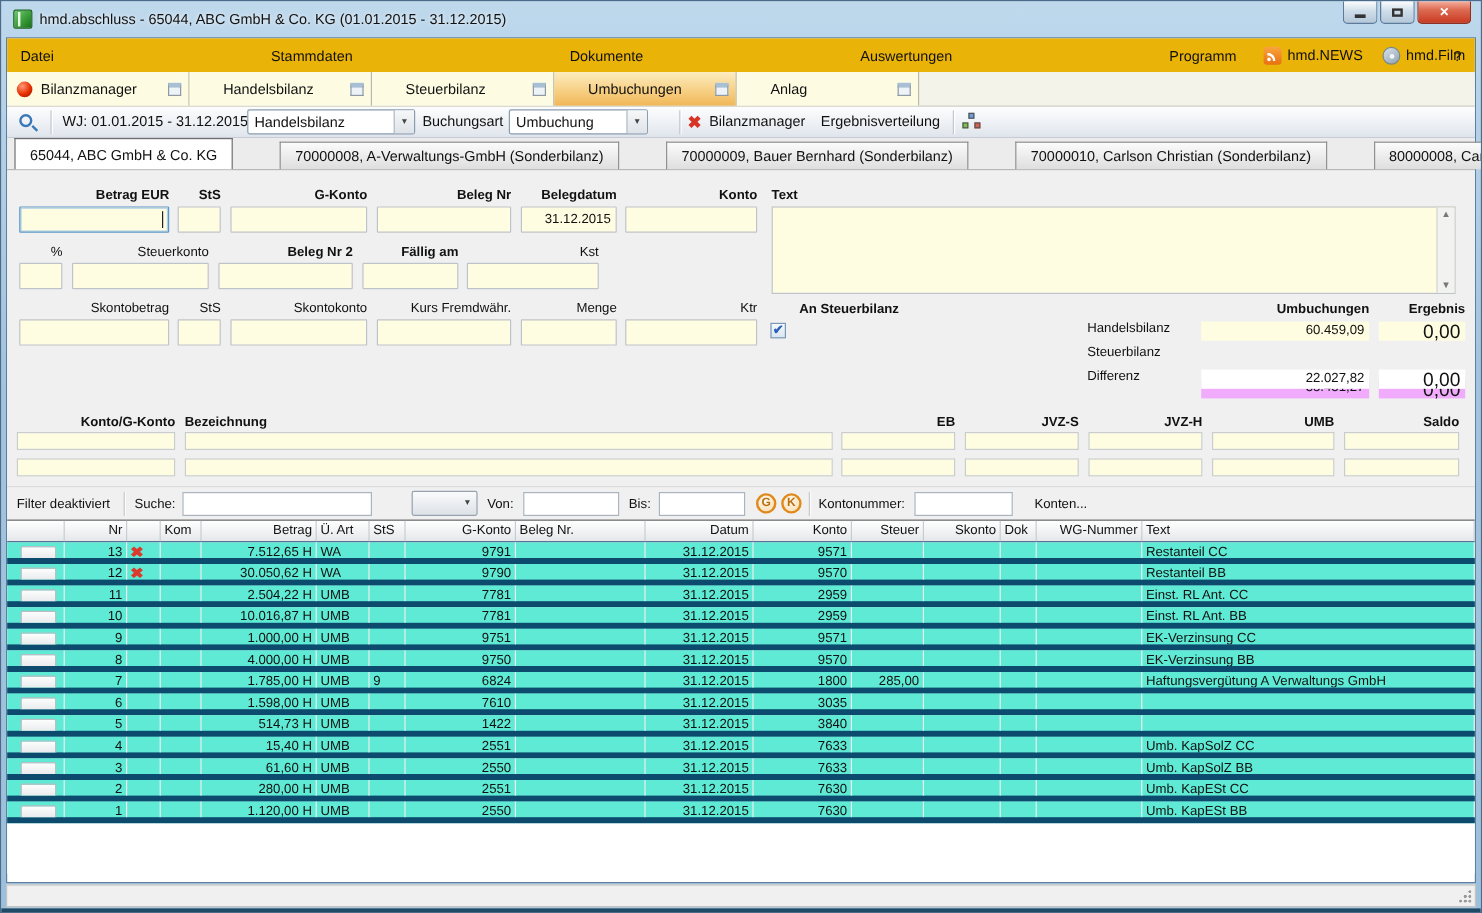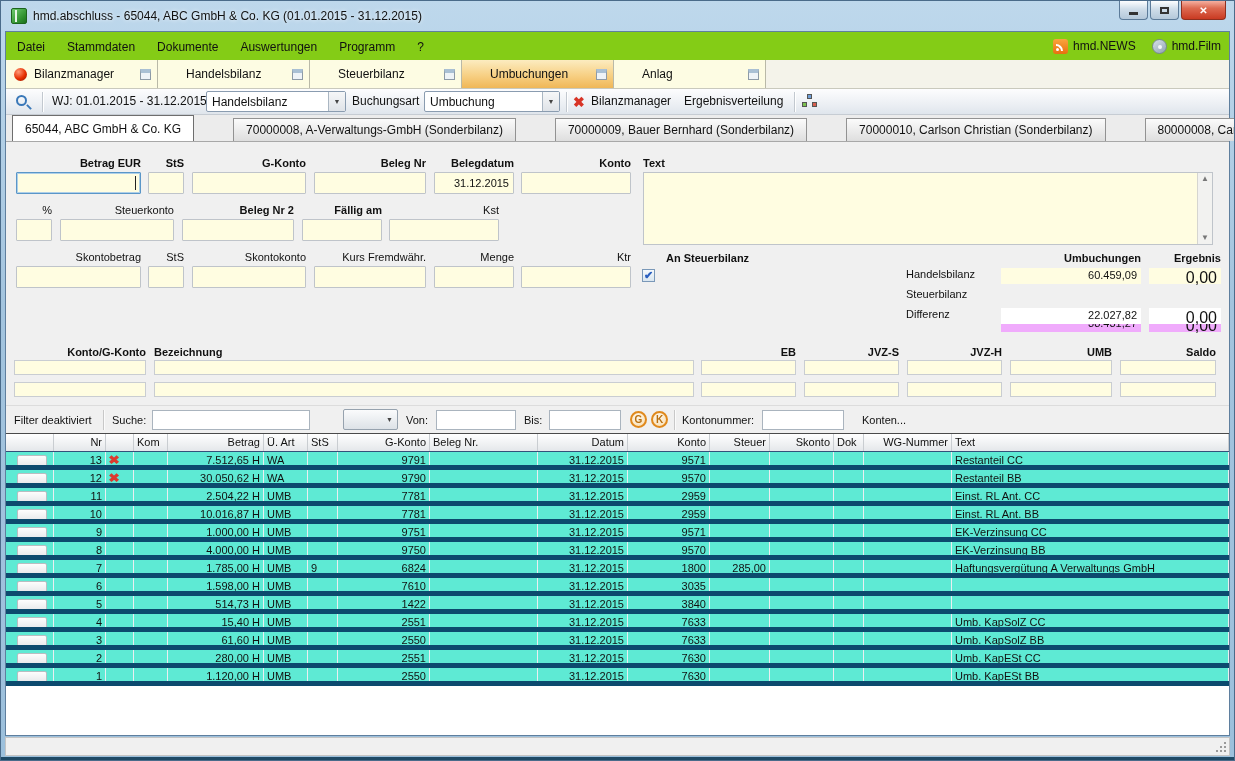--- a/index.html
+++ b/index.html
@@ -21,21 +21,21 @@
     font-size:10px; color:#333; cursor:default; }
   .wbtn + .wbtn { margin-left:2px; }
   .wbtn.close { width:45px; background:linear-gradient(#f5b0a0,#dd6a51 40%,#c93a22); color:#fff; border-color:#8f2f1e; font-weight:bold; }
   .min-glyph { display:block; width:9px; height:3px; background:#333; margin-top:7px; }
   .max-glyph { display:block; width:9px; height:7px; border:2px solid #333; }
 
   
   .content { position:absolute; left:4px; right:4px; top:30px; height:705px; background:#fff; border:1px solid #5f7f9e; }
 
   
-  .menubar { position:absolute; left:0; right:0; top:0; height:30px; background:#84cc16; display:flex; align-items:center; border-bottom:1px solid #e4e6e8; }
+  .menubar { position:absolute; left:0; right:0; top:0; height:30px; background:#eab308; display:flex; align-items:center; border-bottom:1px solid #e4e6e8;justify-content:space-between; }
   .menu-item { font-size:12px; color:#111; padding:5px 11px; }
   .menu-right { position:absolute; right:8px; top:0; height:28px; display:flex; align-items:center; gap:16px; }
   .mr-item { display:flex; align-items:center; gap:5px; font-size:12px; color:#111; }
   .rss-icon { width:15px; height:15px; border-radius:3px; background:linear-gradient(#f9a53e,#e8700f); position:relative; }
   .rss-icon b { position:absolute; left:3px; bottom:3px; width:3px; height:3px; border-radius:50%; background:#fff; }
   .rss-icon i { position:absolute; left:3px; bottom:3px; width:7px; height:7px; border:2px solid #fff; border-left:none; border-bottom:none; border-radius:0 9px 0 0; }
   .film-icon { width:15px; height:15px; border-radius:50%; background:linear-gradient(145deg,#d8e2ea,#8fa2b2); border:1px solid #76888f; position:relative; }
   .film-icon b { position:absolute; left:5px; top:5px; width:4px; height:4px; border-radius:50%; background:#f2f6f8; }
 
   
@@ -239,21 +239,21 @@
             <i></i>
           </span>
         </span>
       <span class="tool-sep" style="left:36px;"></span>
       <span class="abs txt" style="left:46px;top:5px;">WJ: 01.01.2015 - 31.12.2015</span>
       <div class="combo abs" style="left:200px;top:2px;width:140px;">
         <span class="val">Handelsbilanz</span>
           <span class="btn">▼</span>
       </div>
       <span class="abs txt" style="left:346px;top:5px;">Buchungsart</span>
-      <div class="combo abs" style="left:418px;top:2px;width:136px;">
+      <div class="combo abs" style="left:418px;top:2px;width:116px;">
         <span class="val">Umbuchung</span>
           <span class="btn">▼</span>
       </div>
       <span class="tool-sep" style="left:560px;"></span>
       <span class="abs redx" style="left:567px;top:6px;">✖</span>
       <span class="abs txt" style="left:585px;top:5px;">Bilanzmanager</span>
       <span class="abs txt" style="left:678px;top:5px;">Ergebnisverteilung</span>
       <span class="tool-sep" style="left:788px;"></span>
       <span class="abs chart-ico" style="left:796px;top:5px;"><b class="b"></b><b class="g"></b><b class="r"></b></span>
     </div>

